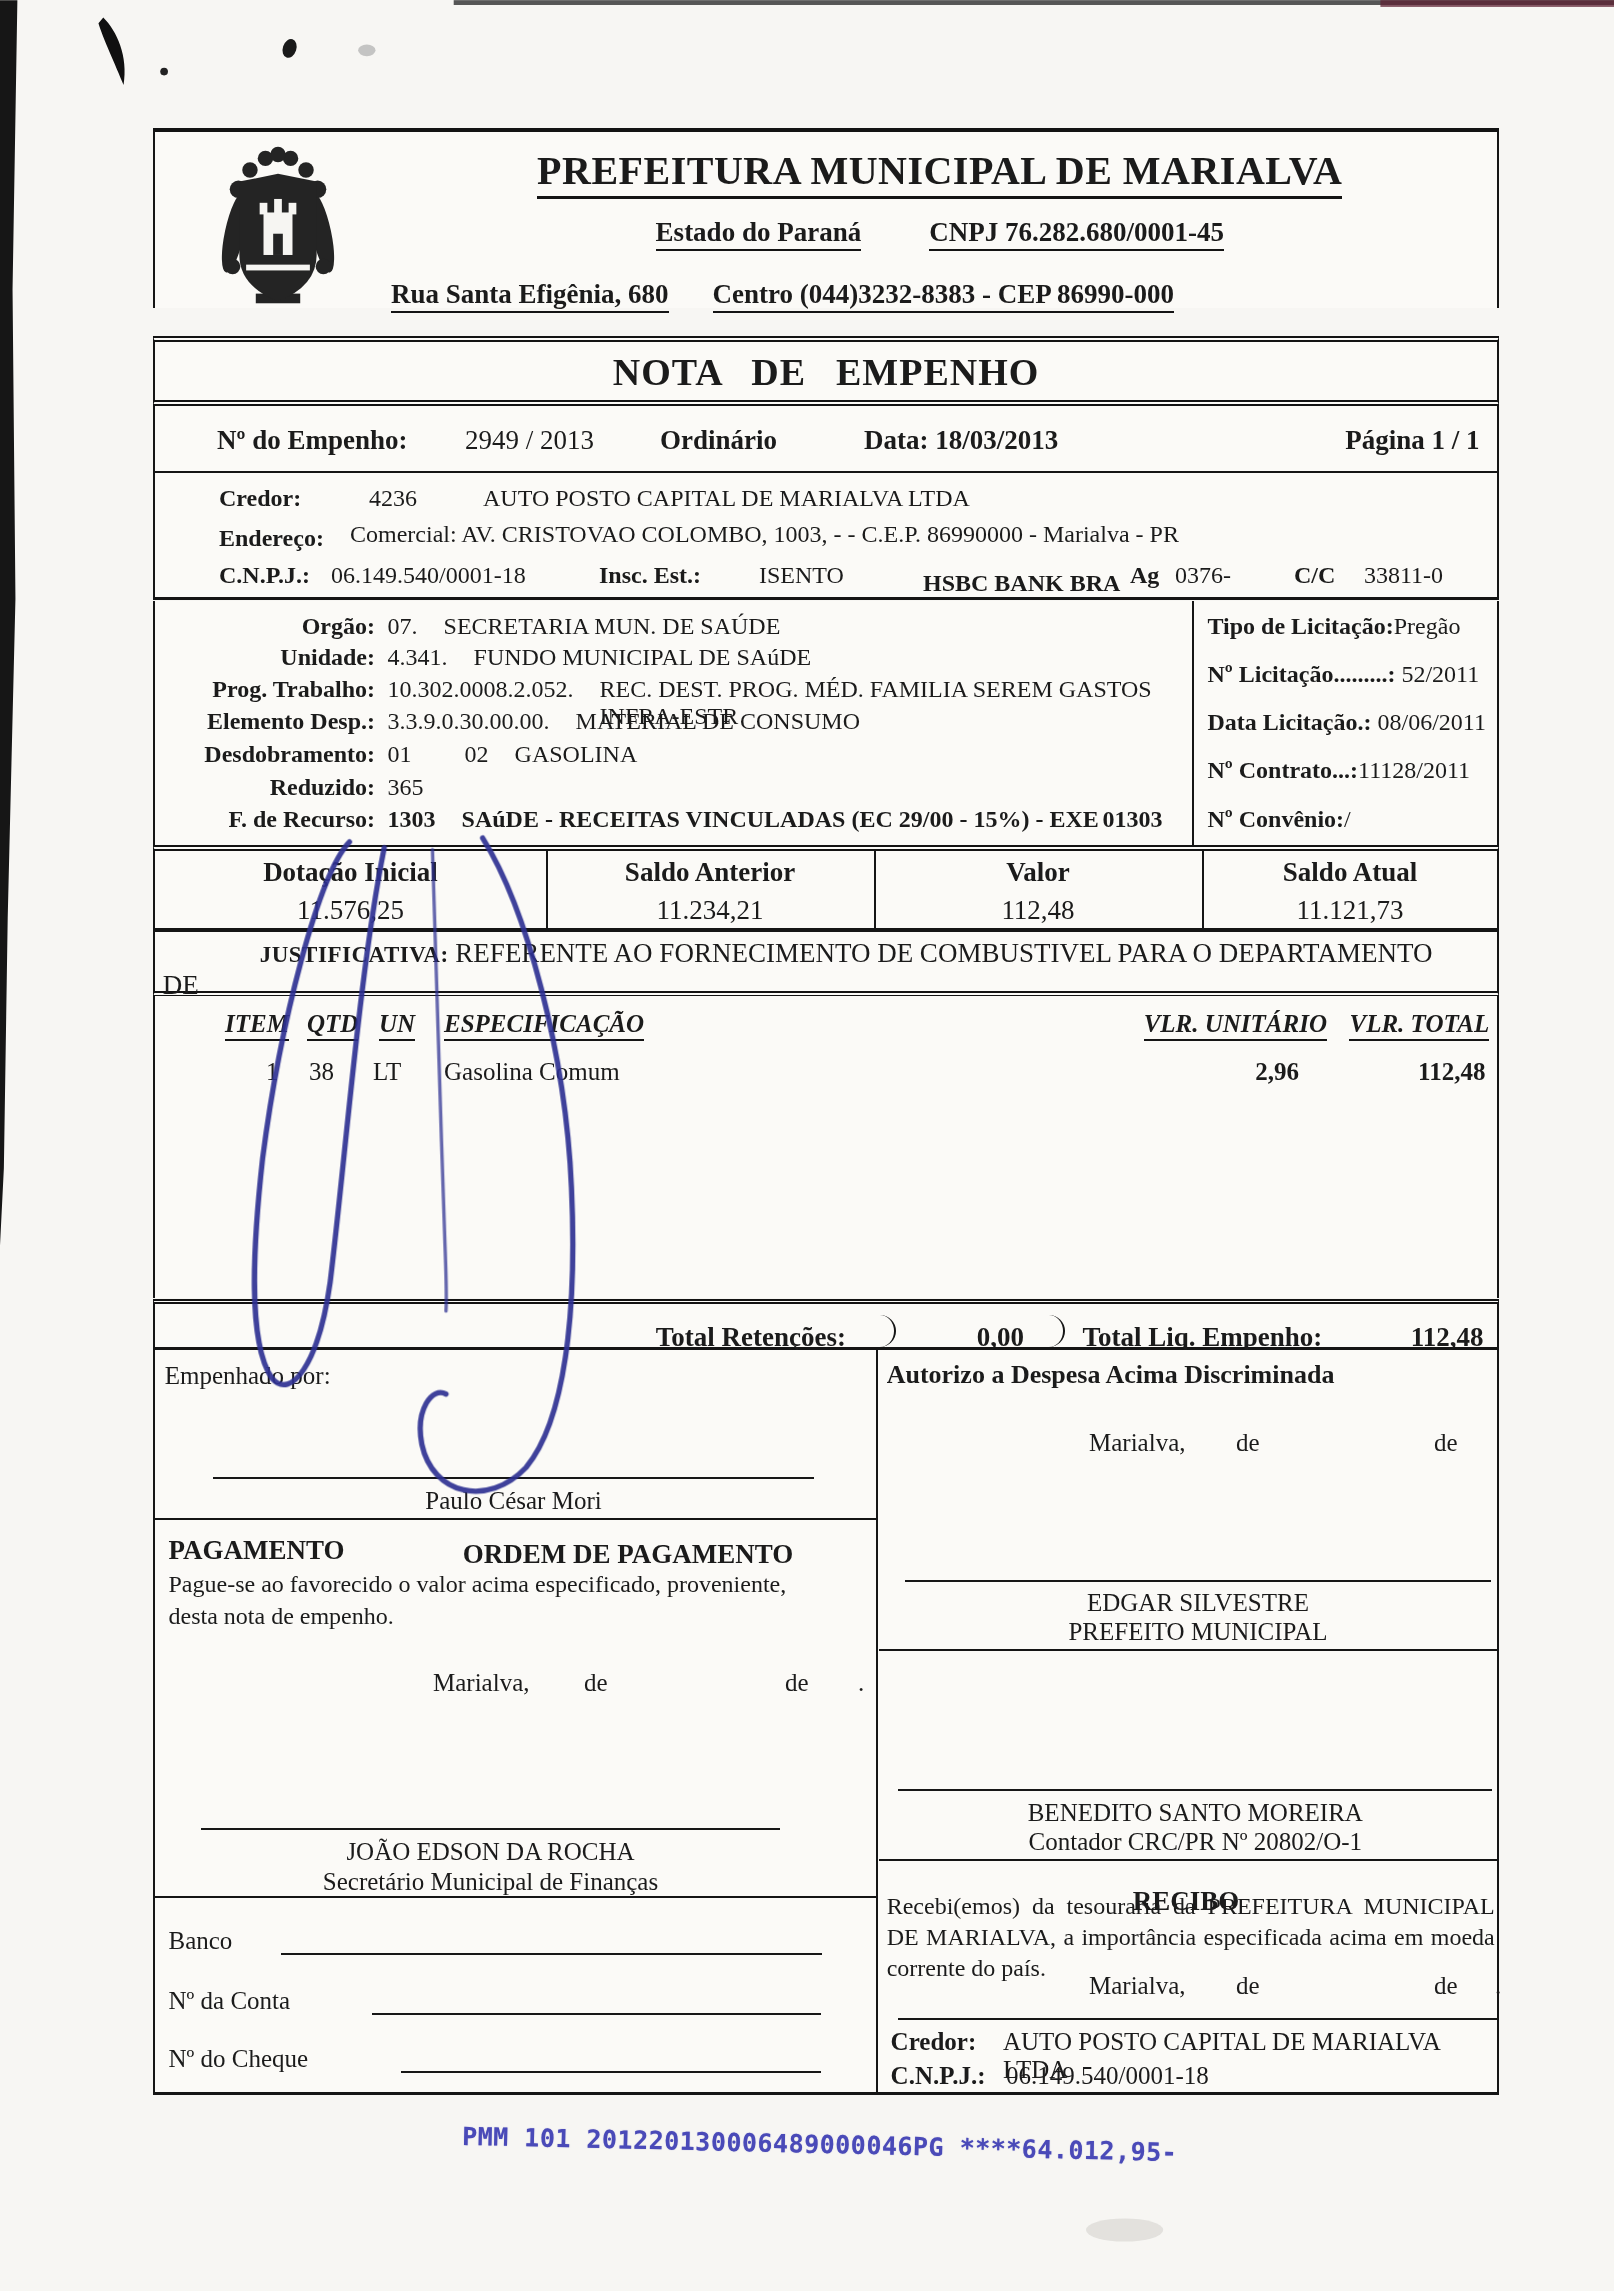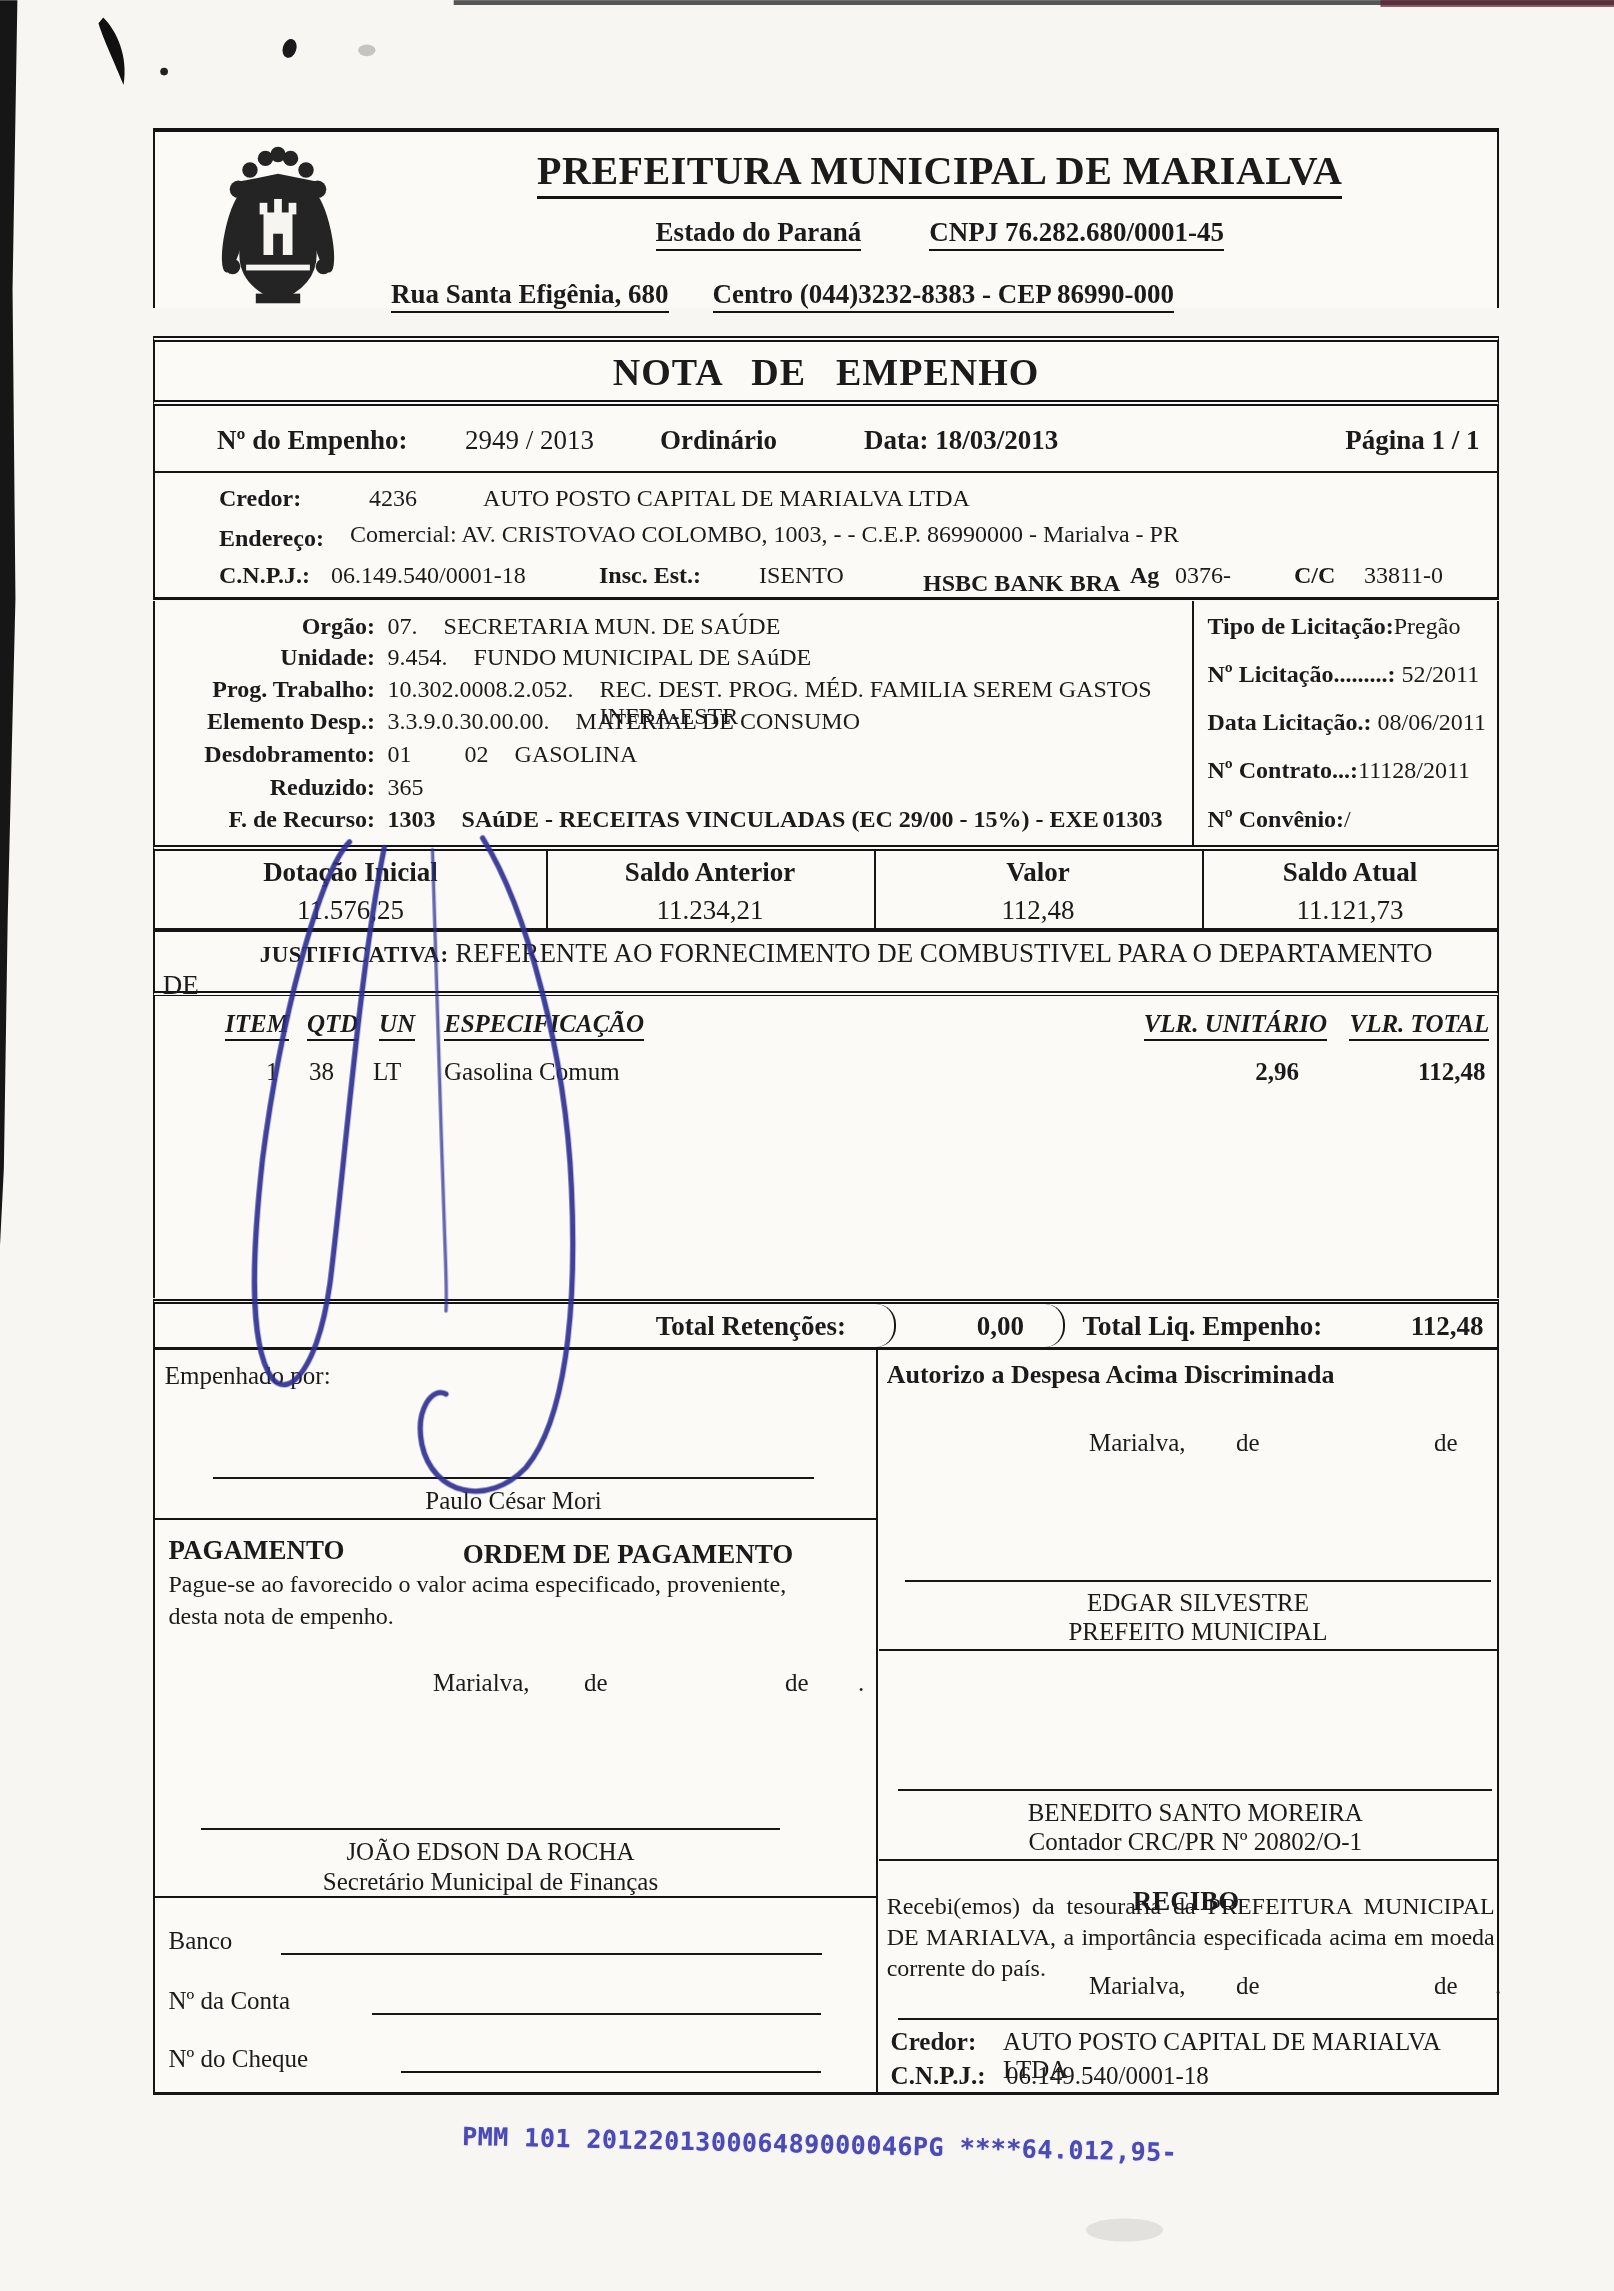--- a/index.html
+++ b/index.html
@@ -49,21 +49,21 @@
   
   #sec-just{top:932px;height:65px;border-bottom:6.8px double #131313;font-size:27px;}
   #sec-just p{margin:5.8px 39px 0 7.7px;text-indent:97px;line-height:30px;}
   #sec-just .jl{font-weight:bold;font-size:23px;letter-spacing:0.5px;}
   
   #sec-items{top:996px;height:302px;font-size:25px;}
   .ith{position:absolute;top:13.5px;font-style:italic;font-weight:bold;border-bottom:2.9px solid #151515;padding-bottom:1.9px;}
   .itv{position:absolute;top:62px;}
   
   #sec-tot{top:1299px;height:51px;border-top:5.8px double #131313;border-bottom:3.9px solid #151515;font-size:27px;}
-  .tot-cell{position:absolute;top:0;bottom:0;line-height:44px;border-radius:20px;}
+  .tot-cell{position:absolute;top:11px;bottom:0;line-height:44px;border-radius:20px;}
   
   #sec-bottom{top:1350px;height:745px;border-bottom:3.9px solid #151515;font-size:25px;}
   #bot-div{position:absolute;top:0;bottom:0;left:721px;width:0;border-left:2.9px solid #151515;}
   .lcol{position:absolute;left:0;top:0;bottom:0;width:721px;}
   .rcol{position:absolute;left:724px;top:0;bottom:0;right:0;}
   .machine{position:absolute;top:2130px;left:462px;font-family:"DejaVu Sans Mono",monospace;font-weight:bold;
            font-size:25px;color:#4a4ab8;transform:rotate(1.3deg);letter-spacing:0.5px;text-shadow:0 0 1px rgba(74,74,184,.55);}
   svg.overlay{position:absolute;left:0;top:0;pointer-events:none;}
 </style>
 </head>
@@ -147,21 +147,21 @@
   </div>
 
   <div class="doc-sec" id="sec-budget">
     <div class="brow" style="top:11.6px;">
       <span class="lab">Orgão:</span>
       <span class="code">07.</span>
       <span class="desc">SECRETARIA MUN. DE SAÚDE</span>
     </div>
     <div class="brow" style="top:43px;">
       <span class="lab">Unidade:</span>
-      <span class="code">9.454.</span>
+      <span class="code">4.341.</span>
       <span class="desc">FUNDO MUNICIPAL DE SAúDE</span>
     </div>
     <div class="brow" style="top:75px;">
       <span class="lab">Prog. Trabalho:</span>
       <span class="code">10.302.0008.2.052.</span>
       <span class="desc">REC. DEST. PROG. MÉD. FAMILIA SEREM GASTOS INFRA-ESTR</span>
     </div>
     <div class="brow" style="top:107px;">
       <span class="lab">Elemento Desp.:</span>
       <span class="code">3.3.9.0.30.00.00.</span>

